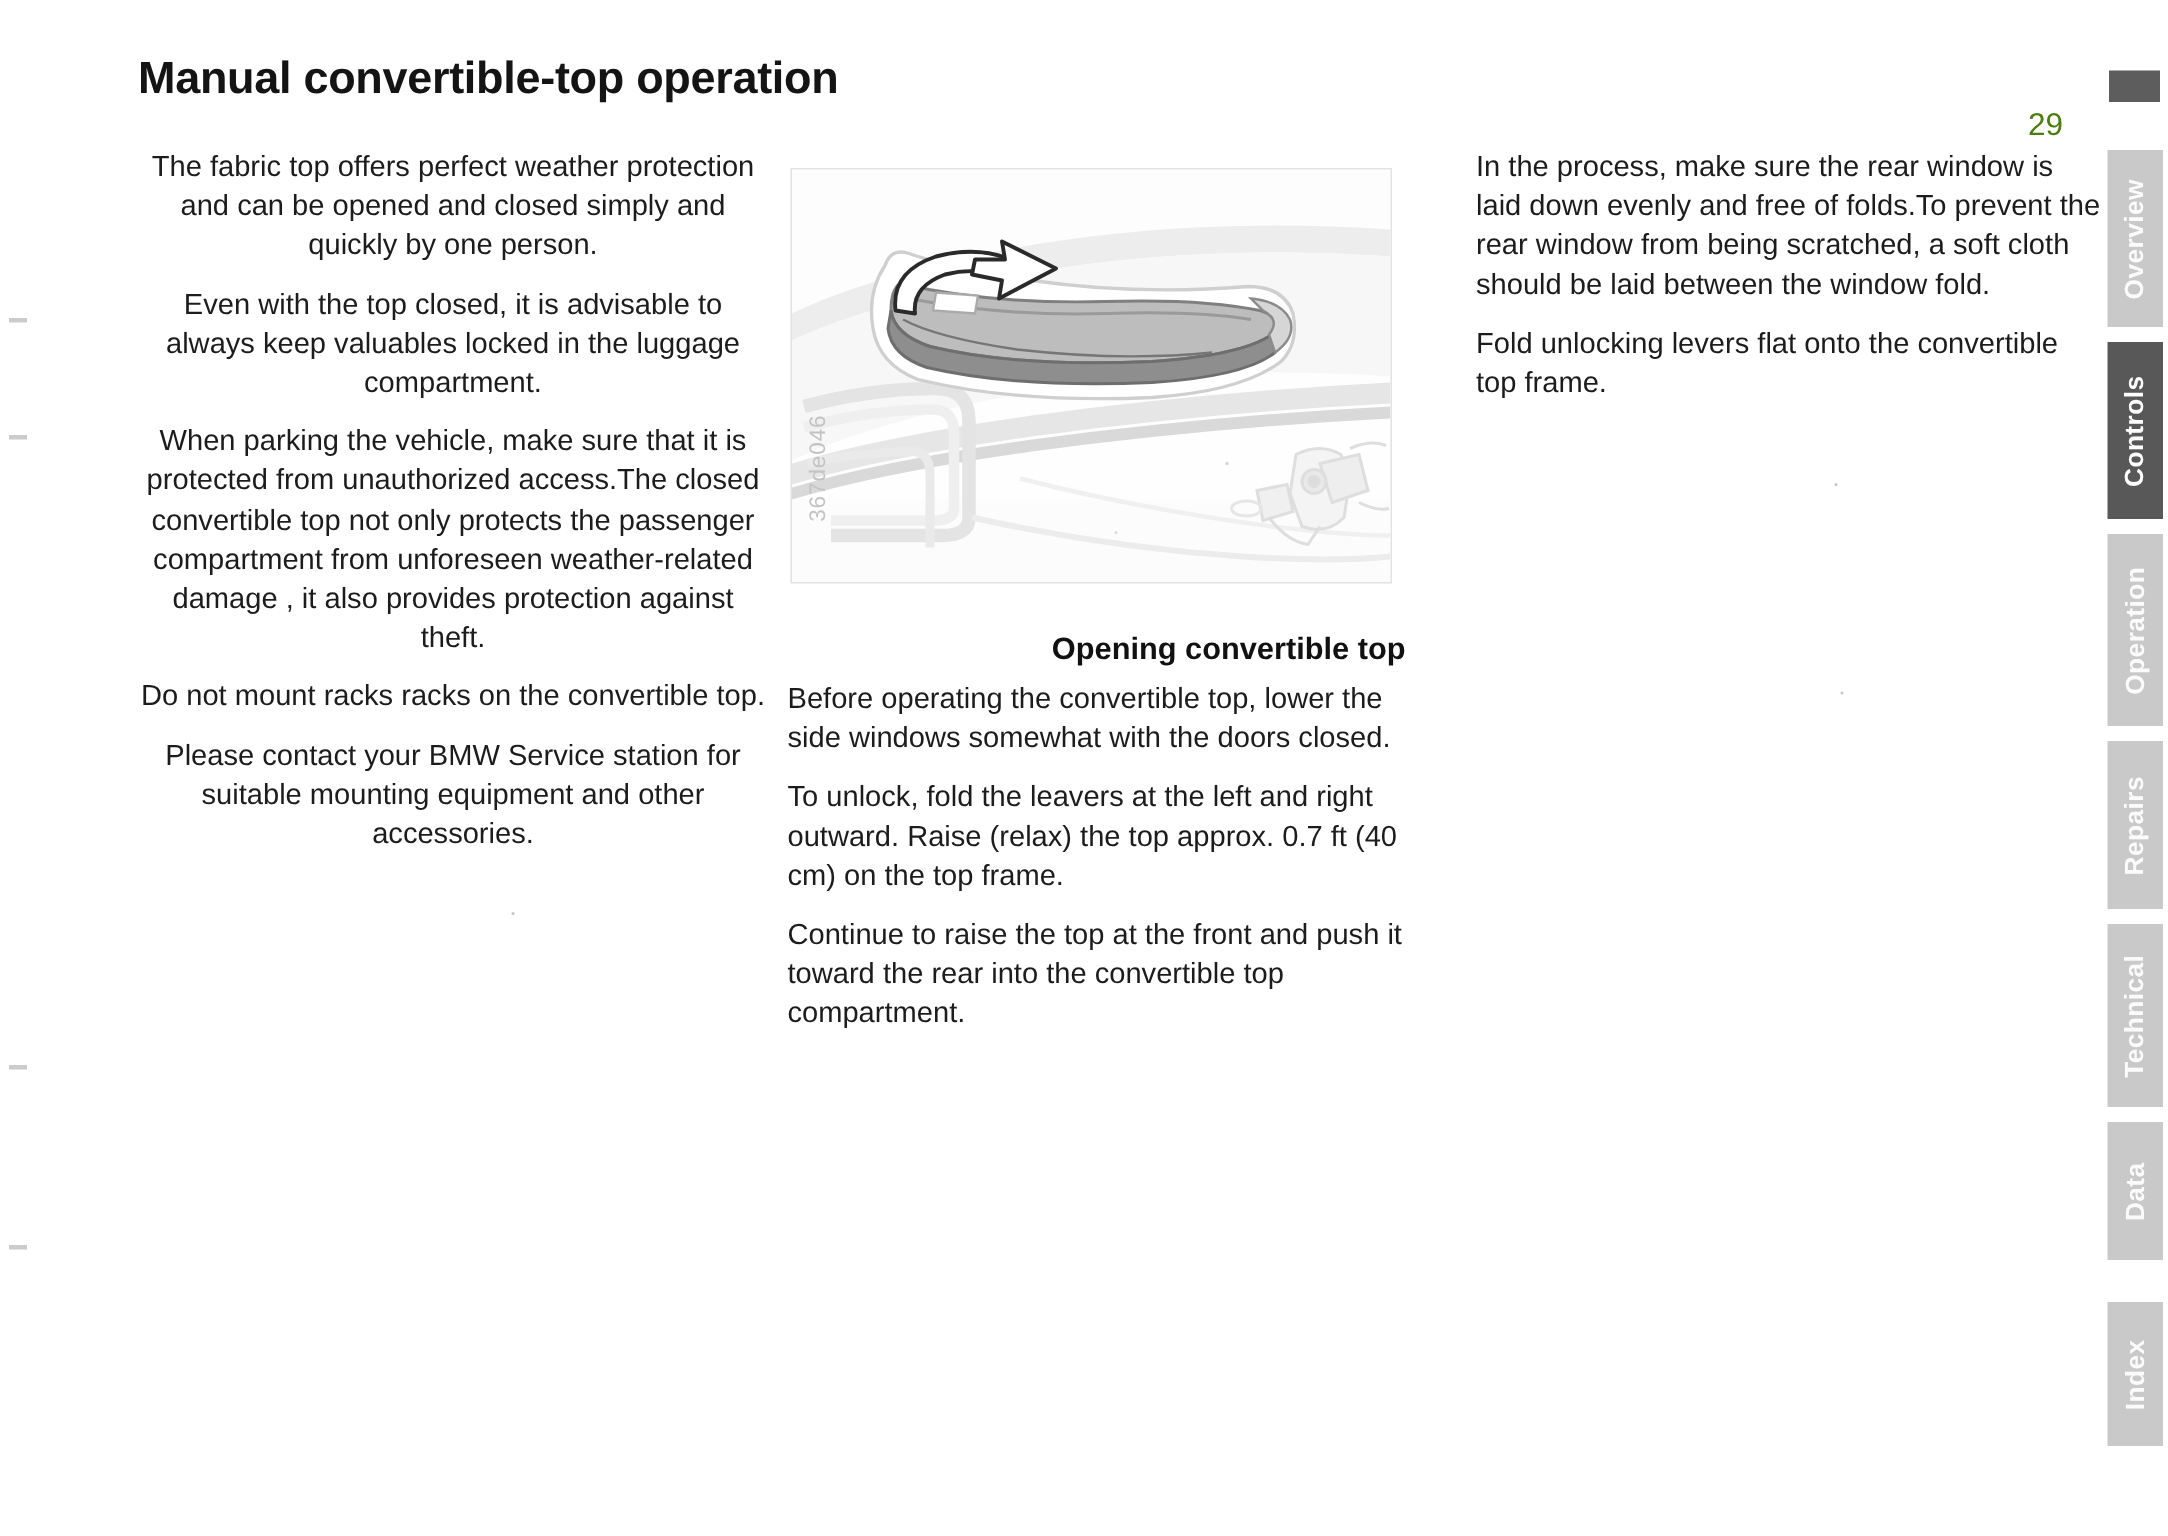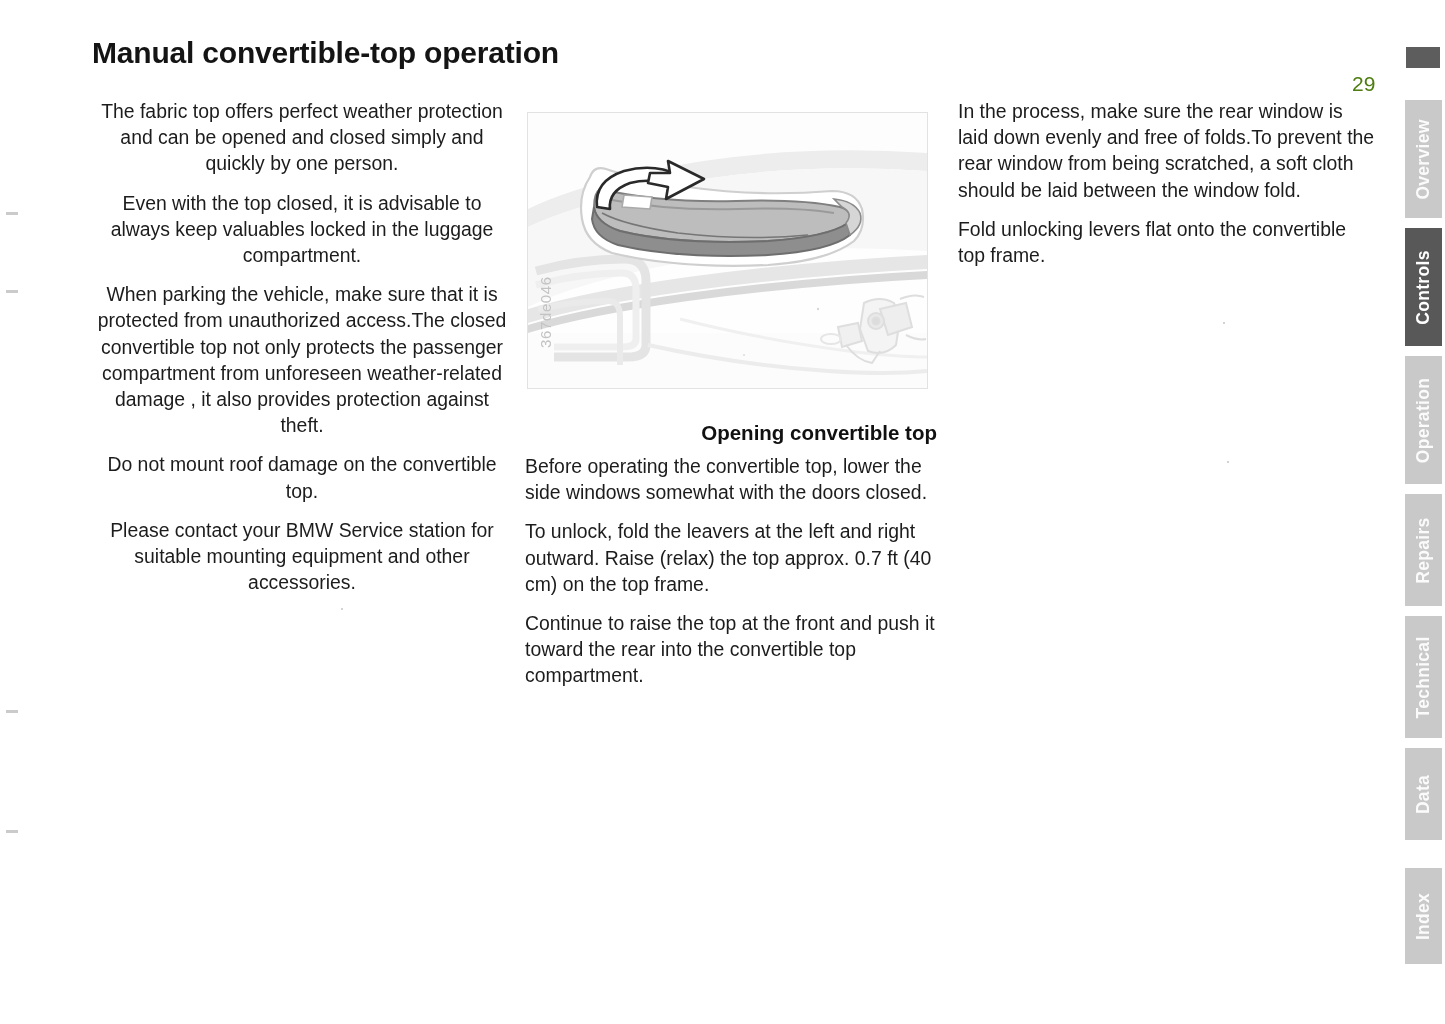--- a/index.html
+++ b/index.html
@@ -50,21 +50,21 @@
   
   .column {
     position: absolute;
     top: 98px;
     font-size: 19.4px;
     line-height: 26.2px;
     color: #1c1c1c;
   }
   #col-left  { left: 92px;  width: 420px; text-align: center; }
   #col-mid   { left: 525px; width: 412px; top: 112px; }
-  #col-right { left: 958px; width: 418px; }
+  #col-right { left: 984px; width: 418px; }
 
   .para {
     margin: 0 0 13px 0;
   }
   .subhead {
     margin: 0 0 7px 0;
     font-size: 20.5px;
     font-weight: bold;
     line-height: 26px;
     color: #111111;
@@ -147,21 +147,21 @@
 <div id="page">
 
   <div id="page-title">Manual convertible-top operation</div>
   <div id="page-number">29</div>
   <div id="header-marker" style="background: rgb(93, 93, 93);"></div>
 
   <div id="col-left" class="column">
     <p class="para">The fabric top offers perfect weather protection and can be opened and closed simply and quickly by one person.</p>
     <p class="para">Even with the top closed, it is advisable to always keep valuables locked in the luggage compartment.</p>
     <p class="para">When parking the vehicle, make sure that it is protected from unauthorized access.The closed convertible top not only protects the passenger compartment from unforeseen weather-related damage , it also provides protection against theft.</p>
-    <p class="para">Do not mount roof damage on the convertible top.</p>
+    <p class="para">Do not mount racks racks on the convertible top.</p>
     <p class="para">Please contact your BMW Service station for suitable mounting equipment and other accessories.</p>
   </div>
 
   <div id="col-mid" class="column">
 
     <div id="figure">
       <svg width="399" height="275" viewBox="0 0 399 275">
 
         <path d="M0,0 L399,0 L399,40 Q250,30 120,58 Q40,76 0,96 Z" fill="#fdfdfd"></path>
         <path d="M0,96 Q40,76 120,58 Q250,30 399,40 L399,58 Q250,48 122,76 Q42,94 0,114 Z" fill="#ededed"></path>

